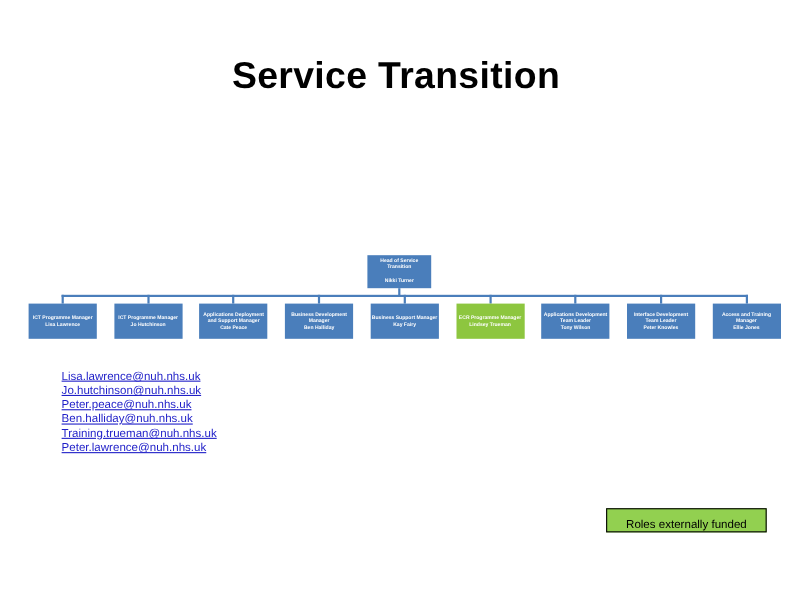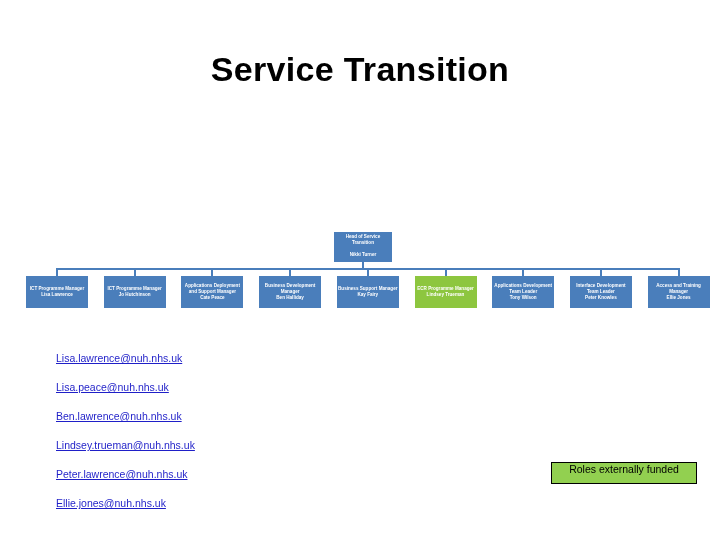--- a/index.html
+++ b/index.html
@@ -102,35 +102,34 @@
     width: 300px;
   }
   #emails a,
   #emails span.mail {
     display: block;
     color: #1f1fc8;
     font-size: 10.5px;
     line-height: 13px;
     font-family: "Liberation Sans", sans-serif;
     white-space: nowrap;
-    margin-top: 16px;
   }
 
   
   #legend {
     position: absolute;
     left: 551px;
     top: 462px;
     width: 146px;
     height: 22px;
     background: #92d050;
     border: 1.5px solid #000000;
     box-sizing: border-box;
     display: flex;
-    align-items: flex-start;
+    align-items: flex-end;
     justify-content: center;
     font-size: 10.5px;
     color: #000000;
   }
 </style>
 </head>
 <body>
 
 <div id="slide">
 
@@ -193,24 +192,24 @@
         <div class="node" style="left: 647.6px; top: 276px; width: 62px; height: 32px;">
           <span class="ttl">Access and Training Manager</span>
           <span class="nm">Ellie Jones</span>
         </div>
       </div>
 
   </div>
 
   <div id="emails">
       <a href="#" class="mail">Lisa.lawrence@nuh.nhs.uk</a>
-      <a href="#" class="mail">Lisa.peace@nuh.nhs.uk</a>
-      <a href="#" class="mail">Ben.lawrence@nuh.nhs.uk</a>
-      <a href="#" class="mail">Lindsey.trueman@nuh.nhs.uk</a>
+      <a href="#" class="mail">Jo.hutchinson@nuh.nhs.uk</a>
+      <a href="#" class="mail">Peter.peace@nuh.nhs.uk</a>
+      <a href="#" class="mail">Ben.halliday@nuh.nhs.uk</a>
+      <a href="#" class="mail">Training.trueman@nuh.nhs.uk</a>
       <a href="#" class="mail">Peter.lawrence@nuh.nhs.uk</a>
-      <a href="#" class="mail">Ellie.jones@nuh.nhs.uk</a>
     </div>
 
   <div id="legend">
     <span>Roles externally funded</span>
   </div>
 
 </div>
 
 </body></html>

